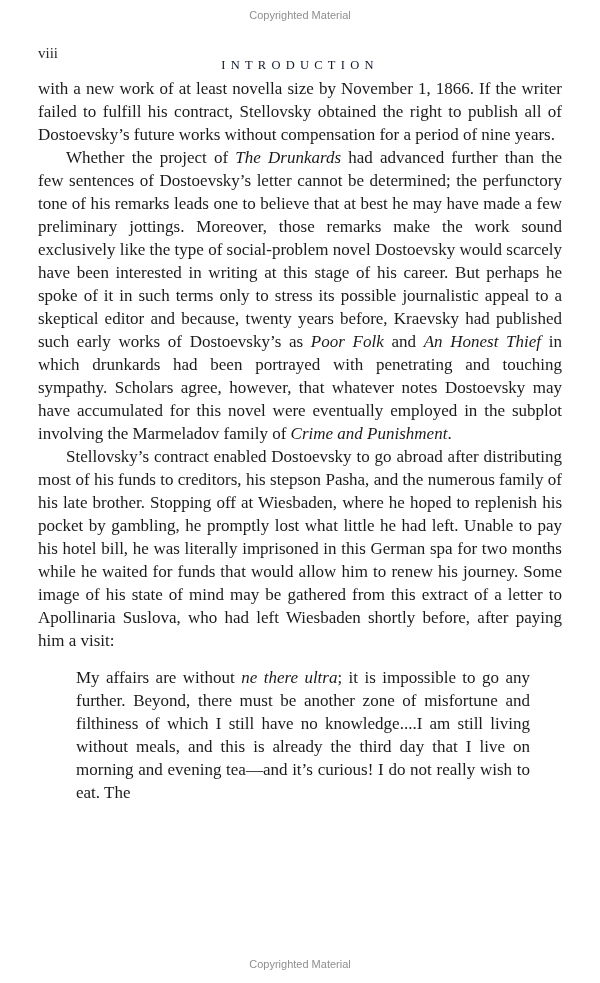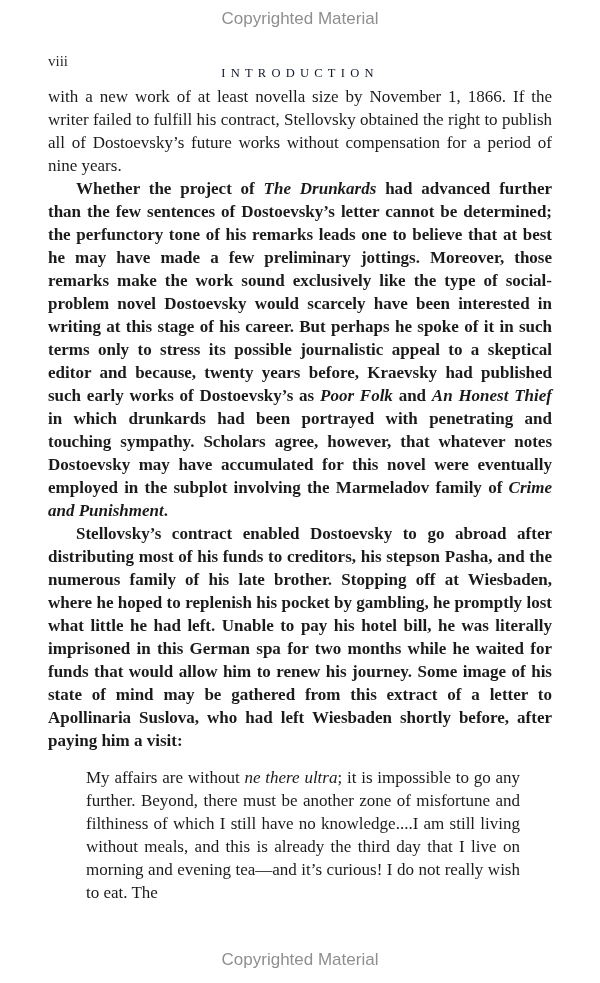--- a/index.html
+++ b/index.html
@@ -10,35 +10,35 @@
     body {
       width: 600px;
       height: 983px;
       position: relative;
       overflow: hidden;
       font-family: "Liberation Serif", serif;
       color: #1b1b1b;
     }
     .copyright {
       font-family: "Liberation Sans", sans-serif;
-      font-size: 17px;
+      font-size: 11px;
       color: #8f8f8f;
       text-align: center;
       width: 100%;
     }
     .copyright-top {
       padding-top: 9px;
     }
     .copyright-bottom {
       position: absolute;
       bottom: 13px;
       left: 0;
     }
     .content {
-      padding: 0 48px;
+      padding: 0 38px;
     }
     .page-header {
       position: relative;
       margin-top: 23px;
       height: 18px;
     }
     .page-number {
       font-size: 15px;
       color: #2a2a2a;
     }
@@ -58,21 +58,20 @@
       line-height: 23px;
       text-align: justify;
       -webkit-hyphens: auto;
       hyphens: auto;
     }
     .body-text p {
       margin: 0;
     }
     .body-text p.indent {
       text-indent: 28px;
-      font-weight: bold;
     }
     .body-text p.quote {
       margin-top: 14px;
       margin-left: 38px;
       margin-right: 32px;
     }
     .body-text i {
       font-style: italic;
     }
   </style>

